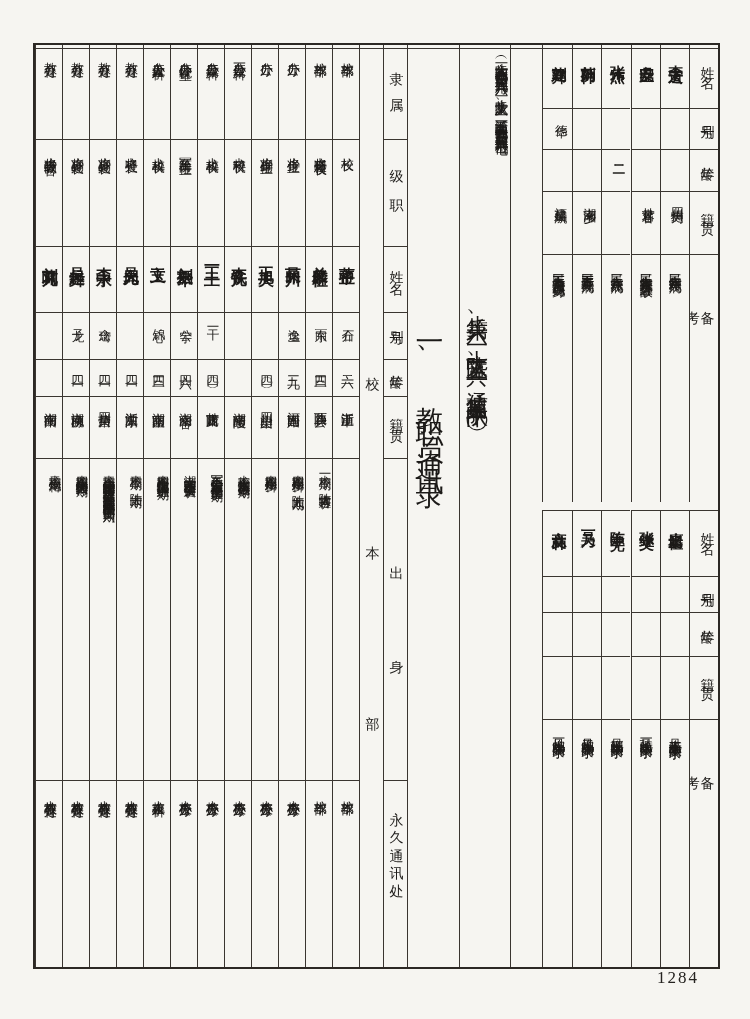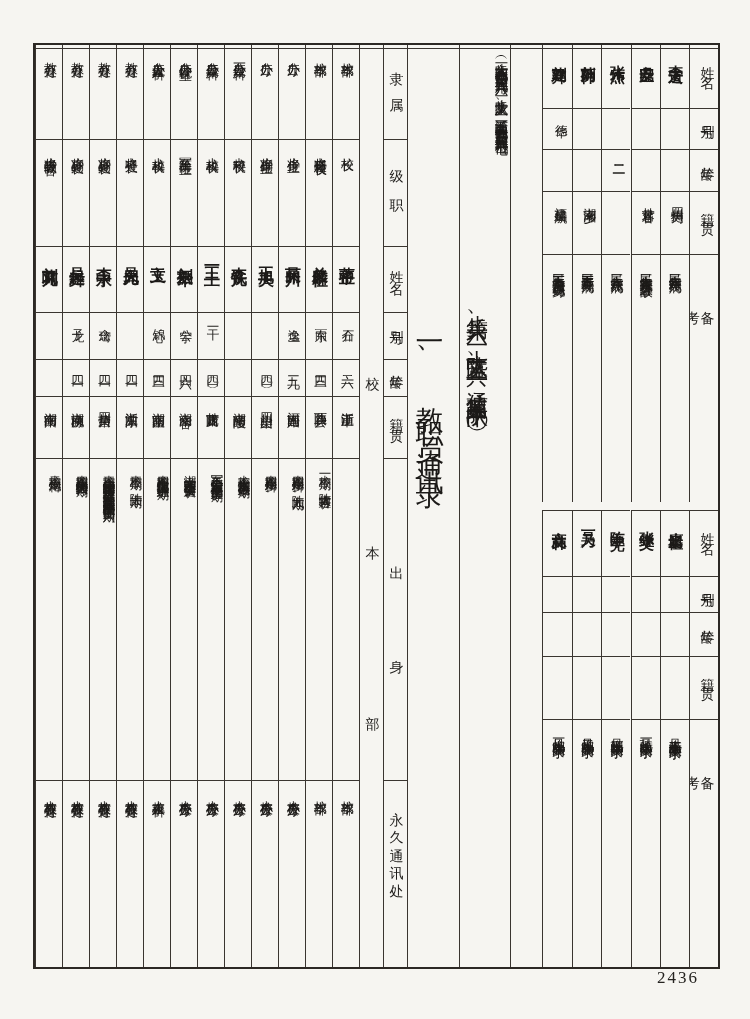--- a/index.html
+++ b/index.html
@@ -351,14 +351,14 @@
         <div class="rcol" style="left: 83.3333%; width: 16.6667%;">
           <div class="tcell c-head bt" style="height: 67px; letter-spacing: 10px; padding-top: 10px;">姓名</div>
           <div class="tcell c-head" style="height: 36px; letter-spacing: 1px; padding-top: 5px;">别号</div>
           <div class="tcell c-head" style="height: 44px; letter-spacing: 0px; padding-top: 6px;">年龄</div>
           <div class="tcell c-head" style="height: 63px; letter-spacing: 10px; padding-top: 10px;">籍贯</div>
           <div class="tcell c-head last" style="height: 247px; letter-spacing: 130px; padding-top: 45px;">备考</div>
         </div>
       </div>
   </div>
 
-  <div class="page-number">2436</div>
+  <div class="page-number">1284</div>
 </div>
 
 </body></html>

